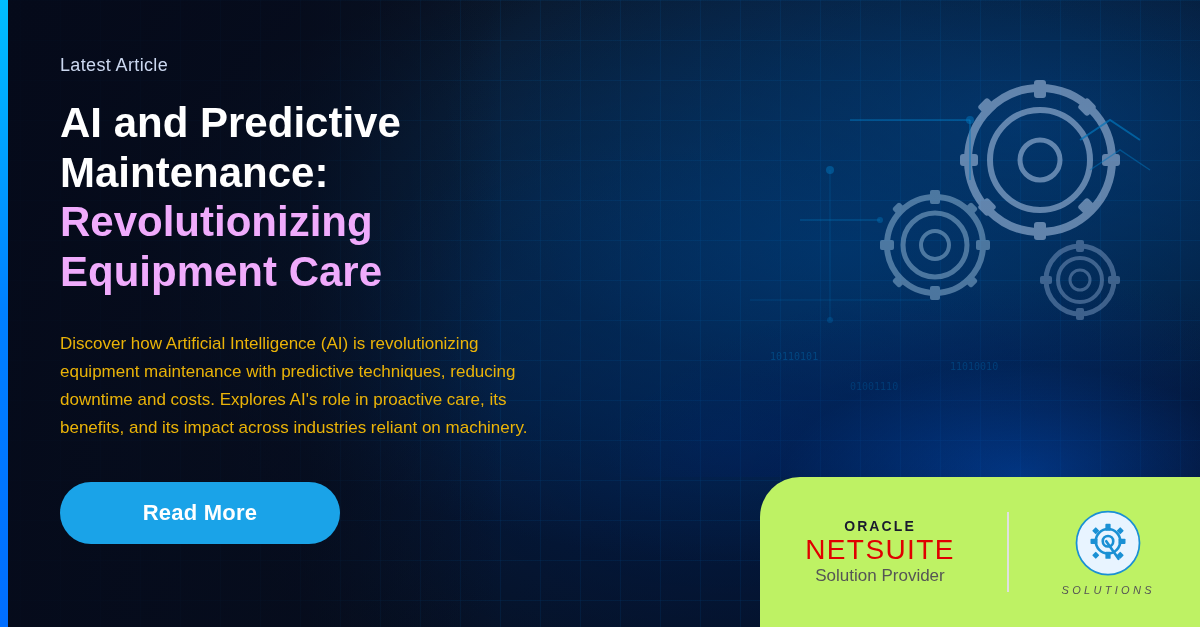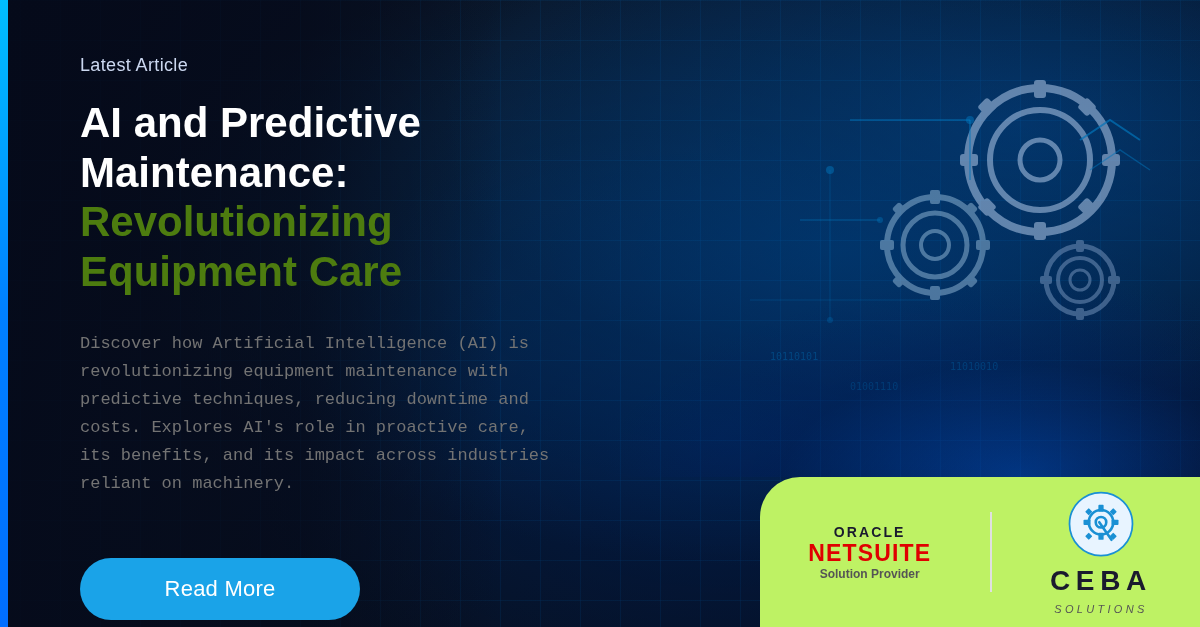--- a/index.html
+++ b/index.html
@@ -54,21 +54,21 @@
       width: 8px;
       height: 100%;
       background: linear-gradient(180deg, #00bfff 0%, #0080ff 50%, #006eff 100%);
       z-index: 10;
     }
 
     
     .content {
       position: relative;
       z-index: 5;
-      padding: 55px 60px 50px 80px;
+      padding: 55px 60px 50px 60px;
       max-width: 620px;
       display: flex;
       flex-direction: column;
       justify-content: flex-start;
       gap: 0;
     }
 
     .label {
       font-size: 18px;
       color: #ccd8f0;
@@ -79,40 +79,39 @@
 
     .headline {
       font-size: 42px;
       font-weight: 900;
       line-height: 1.18;
       color: #ffffff;
       margin-bottom: 34px;
     }
 
     .headline .highlight {
-      color: #4d7c0f;
+      color: #f0abfc;
       text-align: right;
     }
 
     .description {
       font-size: 17px;
       line-height: 1.65;
-      color: #737373;
+      color: #eab308;
       font-weight: 400;
-      margin-bottom: 60px;
+      margin-bottom: 40px;
       max-width: 520px;
-      font-family: Liberation Mono, monospace;
     }
 
     .read-more-btn {
       display: inline-block;
       background: #1aa3e8;
       color: #ffffff;
       font-size: 22px;
-      font-weight: 400;
+      font-weight: 700;
       padding: 18px 60px;
       border-radius: 40px;
       border: none;
       cursor: pointer;
       width: 280px;
       text-align: center;
       letter-spacing: 0.01em;
       transition: background 0.2s;
     }
 
@@ -141,34 +140,34 @@
 
     .oracle-text {
       font-size: 14px;
       font-weight: 700;
       color: #1a1a2e;
       letter-spacing: 0.15em;
       text-transform: uppercase;
     }
 
     .netsuite-text {
-      font-size: 23px;
-      font-weight: 700;
+      font-size: 28px;
+      font-weight: 400;
       color: #1a1a2e;
       letter-spacing: 0.05em;
     }
 
     .netsuite-text span {
       color: #e00000;
     }
 
     .solution-provider {
-      font-size: 12px;
+      font-size: 17px;
       color: #555;
-      font-weight: 700;
+      font-weight: 400;
     }
 
     .panel-divider {
       width: 2px;
       height: 80px;
       background: #e0e0e0;
     }
 
     
     .ceba-logo {
@@ -341,17 +340,16 @@
         <rect x="37" y="50" width="6" height="8" rx="1" fill="#1a90d4"></rect>
         <rect x="20" y="35" width="8" height="6" rx="1" fill="#1a90d4"></rect>
         <rect x="52" y="35" width="8" height="6" rx="1" fill="#1a90d4"></rect>
         <rect x="23" y="23" width="6" height="6" rx="1" fill="#1a90d4" transform="rotate(45 26 26)"></rect>
         <rect x="51" y="23" width="6" height="6" rx="1" fill="#1a90d4" transform="rotate(45 54 26)"></rect>
         <rect x="23" y="51" width="6" height="6" rx="1" fill="#1a90d4" transform="rotate(45 26 54)"></rect>
         <rect x="51" y="51" width="6" height="6" rx="1" fill="#1a90d4" transform="rotate(45 54 54)"></rect>
 
         <path d="M38 38 L52 58" stroke="#1a90d4" stroke-width="3" stroke-linecap="round"></path>
       </svg>
-      <div class="ceba-name">CEBA</div>
       <div class="ceba-subtitle">SOLUTIONS</div>
     </div>
   </div>
 </div>
 
 </body></html>

